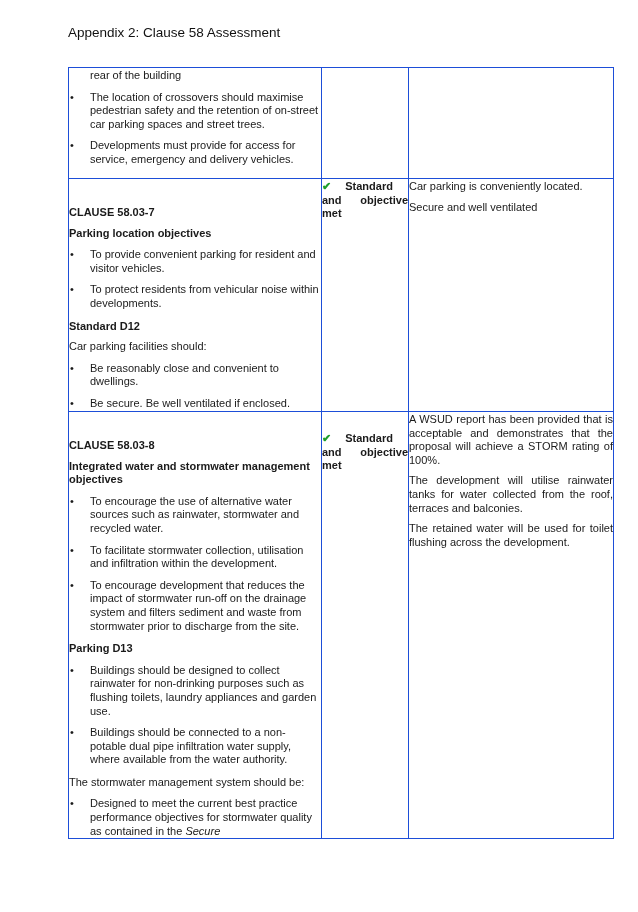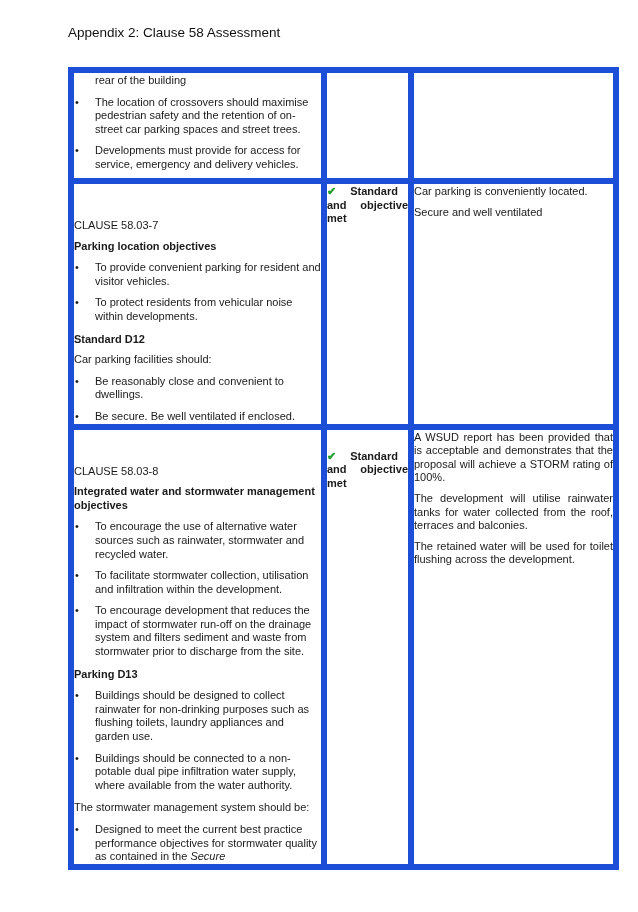--- a/index.html
+++ b/index.html
@@ -10,35 +10,35 @@
   .page-header {
     position: absolute; left: 68px; top: 25px;
     font-size: 13.5px; color: #111;
   }
   table.assess {
     position: absolute; left: 68px; top: 67px;
     width: 545px; border-collapse: collapse; table-layout: fixed;
     font-size: 11px; line-height: 13.6px;
   }
   table.assess td {
-    border: 6px solid #1d4ed8; vertical-align: top; padding: 0;
+    border: 1px solid #1d4ed8; vertical-align: top; padding: 0;
   }
   col.c1 { width: 253px; }
   col.c2 { width: 87px; }
   col.c3 { width: 205px; }
   .cell1 { padding: 0 6px 0 6px; }
   .cell2 { padding: 0 6px 0 6px; }
   .cell3 { padding: 0 6px 0 6px; }
   .cont { padding-left: 21px; margin-top: 1px; }
   ul.bl { list-style: none; margin: 0; padding: 0; }
   ul.bl li { position: relative; padding-left: 21px; margin-top: 8px; }
   ul.bl li::before {
     content: "\2022"; position: absolute; left: 1px; top: 0; font-size: 11px;
   }
-  .clause { font-weight: normal; margin-top: 16px; }
+  .clause { font-weight: bold; margin-top: 8px; }
   .subhead { font-weight: bold; margin-top: 7px; }
   .para { margin-top: 7px; }
   .verdict {
     font-weight: bold; text-align: justify; text-align-last: left;
   }
   .verdict .tick { color: #1e9e2c; font-weight: bold; margin-right: 14px; }
   .just p { margin: 0; text-align: justify; }
   .just p + p { margin-top: 7px; }
   em { font-style: italic; }
 </style>

